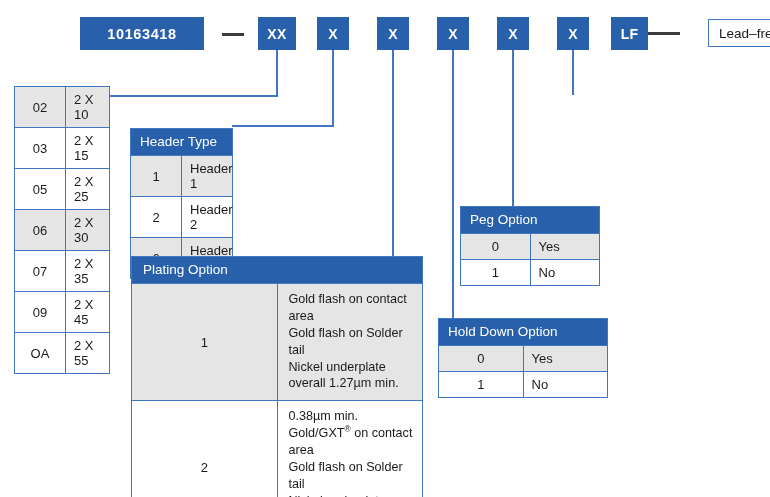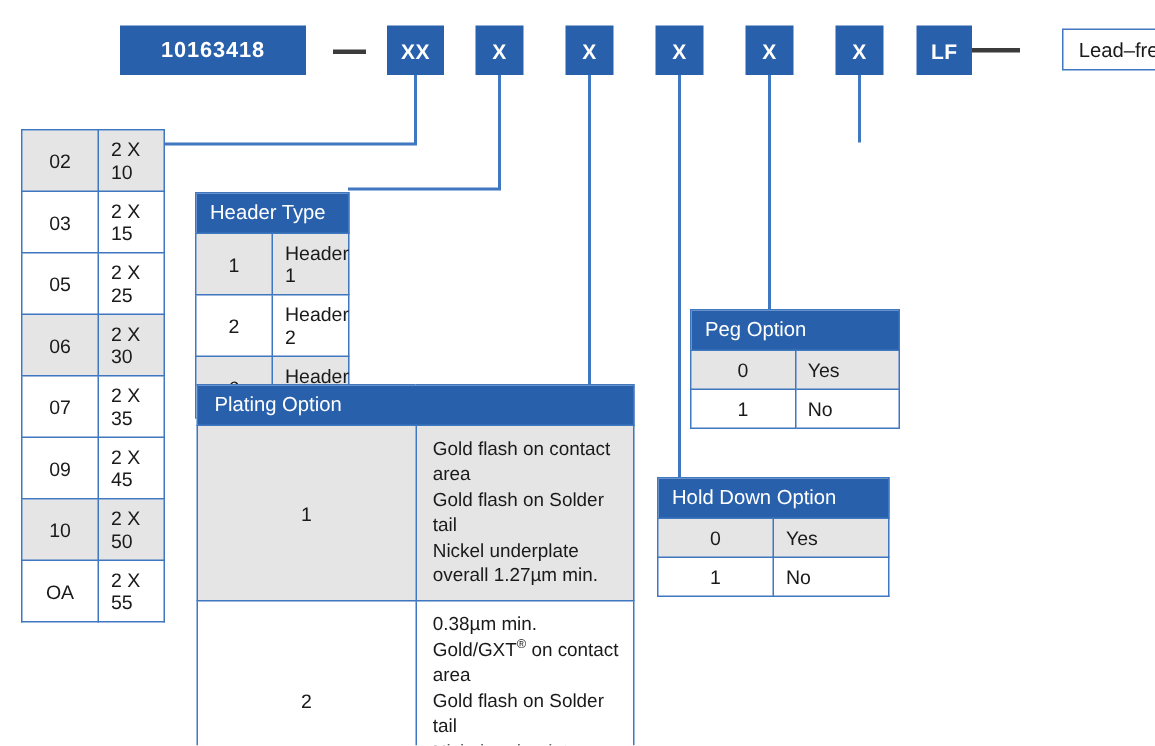--- a/index.html
+++ b/index.html
@@ -185,24 +185,20 @@
         <td class="desc">2 X 30</td>
       </tr>
       <tr>
         <td class="code">07</td>
         <td class="desc">2 X 35</td>
       </tr>
       <tr>
         <td class="code">09</td>
         <td class="desc">2 X 45</td>
       </tr>
-      <tr class="shade">
-        <td class="code">10</td>
-        <td class="desc">2 X 50</td>
-      </tr>
       <tr>
         <td class="code">OA</td>
         <td class="desc">2 X 55</td>
       </tr>
 
     </tbody>
       </table>
   </div>
 
   <div class="abs" style="left:130px; top:128px;">
@@ -248,21 +244,21 @@
           <div>Gold flash on Solder tail</div>
           <div>Nickel underplate overall 1.27µm min.</div>
         </td>
       </tr>
 
     </tbody>
       </table>
   </div>
 
   <div class="abs" style="left:438px; top:318px;">
-    <table class="tbl" style="width:155px;">
+    <table class="tbl" style="width:170px;">
       <tbody>
           <tr>
         <th class="hdr-cell" colspan="2">Hold Down Option</th>
       </tr>
       <tr class="shade">
         <td class="code">0</td>
         <td class="desc">Yes</td>
       </tr>
       <tr>
         <td class="code">1</td>

